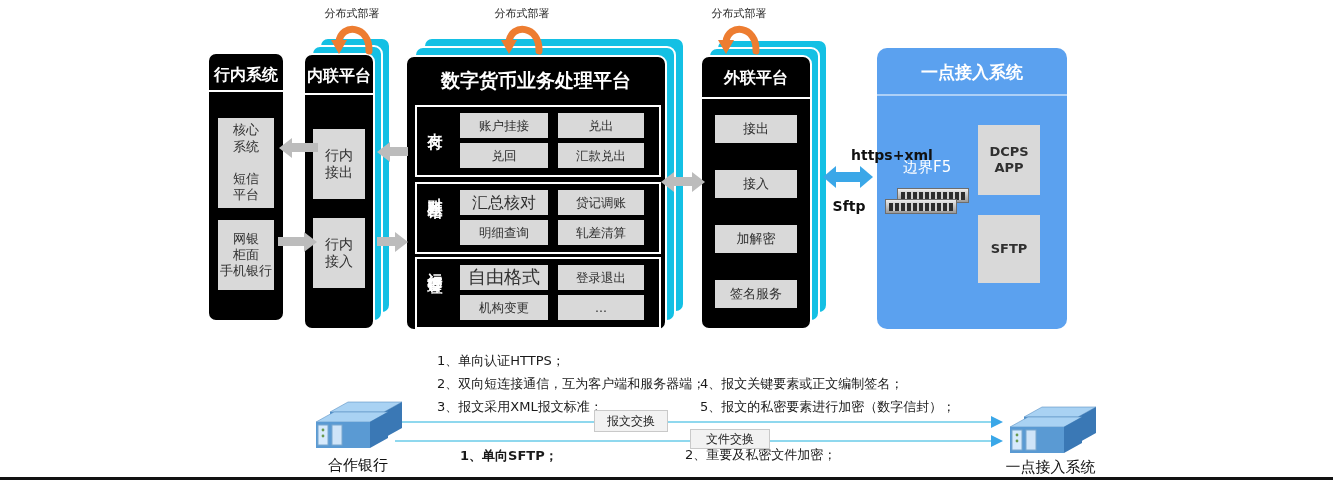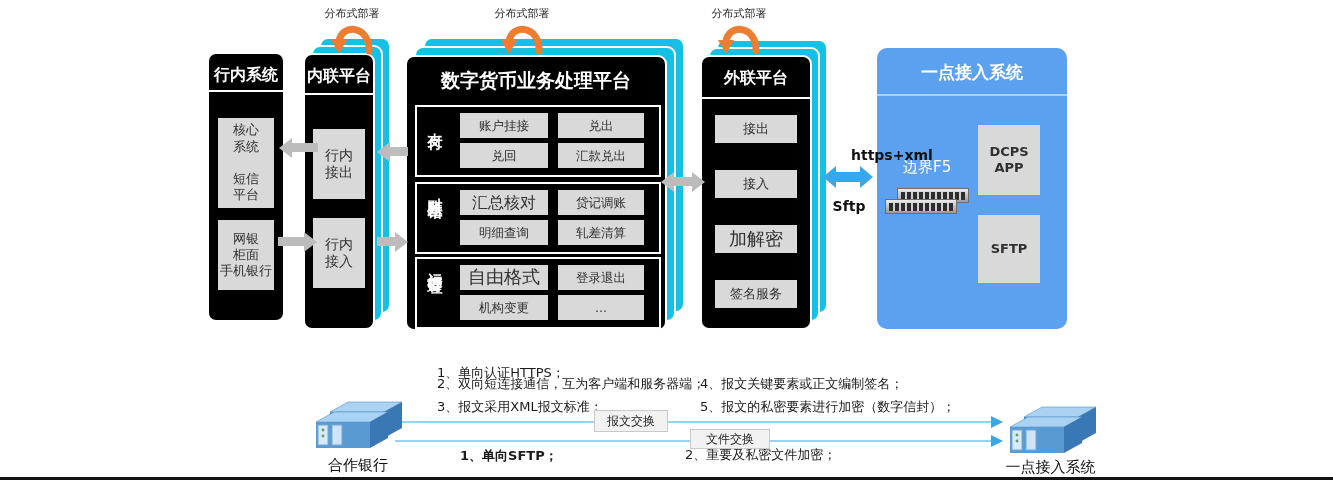--- a/index.html
+++ b/index.html
@@ -113,21 +113,21 @@
     <div class="chip" style="left:151px;top:238px;width:86px;height:25px;font-size:12.5px;">...</div>
   </div>
 
   <div class="layer" style="left:716px;top:39px;width:112px;height:275px;"></div>
   <div class="layer" style="left:708px;top:47px;width:112px;height:275px;"></div>
   <div class="card" style="left:700px;top:55px;width:112px;height:275px;">
     <div class="card-title" style="top:11px;font-size:16px;text-align:center;">外联平台</div>
     <div class="sep" style="top:40px;"></div>
     <div class="chip" style="left:13px;top:58px;width:82px;height:28px;font-size:13px;">接出</div>
     <div class="chip" style="left:13px;top:113px;width:82px;height:28px;font-size:13px;">接入</div>
-    <div class="chip" style="left:13px;top:168px;width:82px;height:28px;font-size:18px;">加解密</div>
+    <div class="chip" style="left:13px;top:168px;width:82px;height:28px;font-size:13px;">加解密</div>
     <div class="chip" style="left:13px;top:223px;width:82px;height:28px;font-size:13px;">签名服务</div>
   </div>
 
   <div class="card" style="left:877px;top:48px;width:190px;height:281px;background:#5ba1ef;border:none;border-radius:10px;">
     <div class="card-title" style="top:13px;font-size:17px;">一点接入系统</div>
     <div class="sep-lite" style="top:46px;"></div>
     <div class="abs" style="left:26px;top:110px;color:#fff;font-size:15px;">边界F5</div>
     <div class="abs" style="left:8px;top:140px;width:90px;height:32px;">
       <div class="f5unit" style="left:12px;top:0;"></div>
       <div class="f5unit" style="left:0;top:11px;"></div>
@@ -157,21 +157,21 @@
   <div class="garrow pleft" style="left:292px;top:143px;width:26px;"></div>
   <div class="garrow pright" style="left:278px;top:237px;width:26px;"></div>
   <div class="garrow pleft" style="left:390px;top:147px;width:18px;"></div>
   <div class="garrow pright" style="left:377px;top:237px;width:18px;"></div>
   <div class="garrow pleft pright" style="left:674px;top:177px;width:18px;"></div>
 
   <div class="bold14" style="left:811px;top:147px;width:76px;padding-left:40px;">https+xml</div>
   <div class="barrow" style="left:836px;top:172px;width:24px;"></div>
   <div class="bold14" style="left:811px;top:198px;width:76px;">Sftp</div>
 
-  <div class="note" style="left:437px;top:352px;margin-top:12px;">1、单向认证HTTPS；</div>
+  <div class="note" style="left:437px;top:352px;">1、单向认证HTTPS；</div>
   <div class="note" style="left:437px;top:375px;">2、双向短连接通信，互为客户端和服务器端；</div>
   <div class="note" style="left:437px;top:398px;">3、报文采用XML报文标准；</div>
   <div class="note" style="left:700px;top:375px;">4、报文关键要素或正文编制签名；</div>
   <div class="note" style="left:700px;top:398px;">5、报文的私密要素进行加密（数字信封）；</div>
   <div class="note" style="left:460px;top:447px;font-weight:bold;">1、单向SFTP；</div>
   <div class="note" style="left:685px;top:446px;">2、重要及私密文件加密；</div>
 
   <div class="cline" style="left:399px;top:421px;width:592px;"></div>
   <div class="chead-l" style="left:387px;top:416px;"></div>
   <div class="chead-r" style="left:991px;top:416px;"></div>

